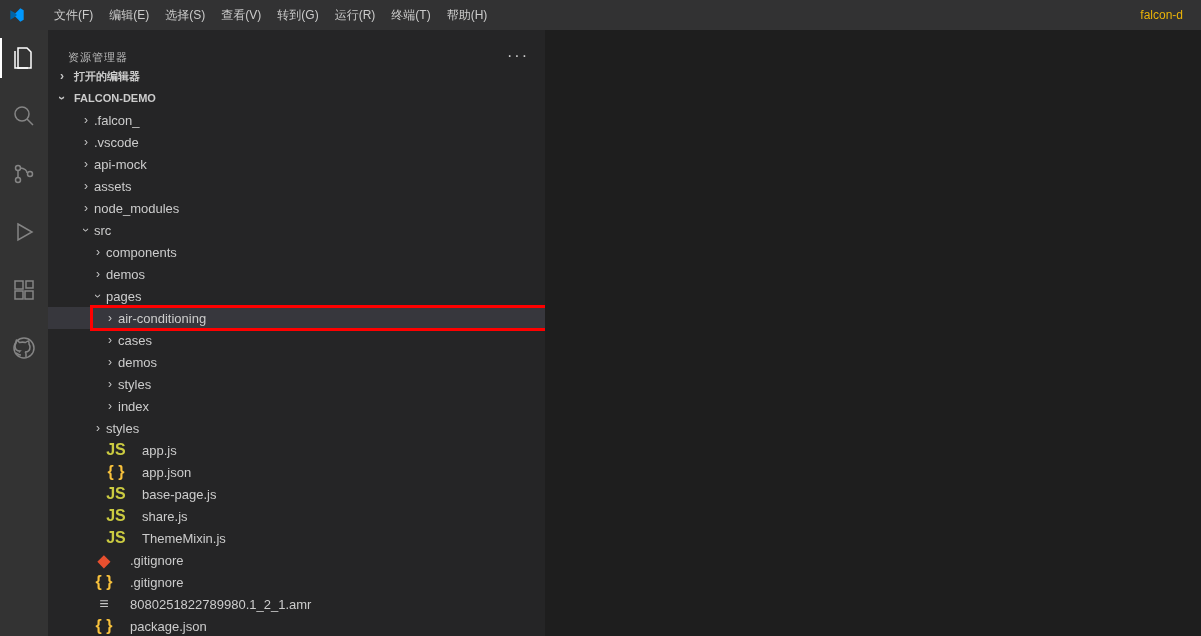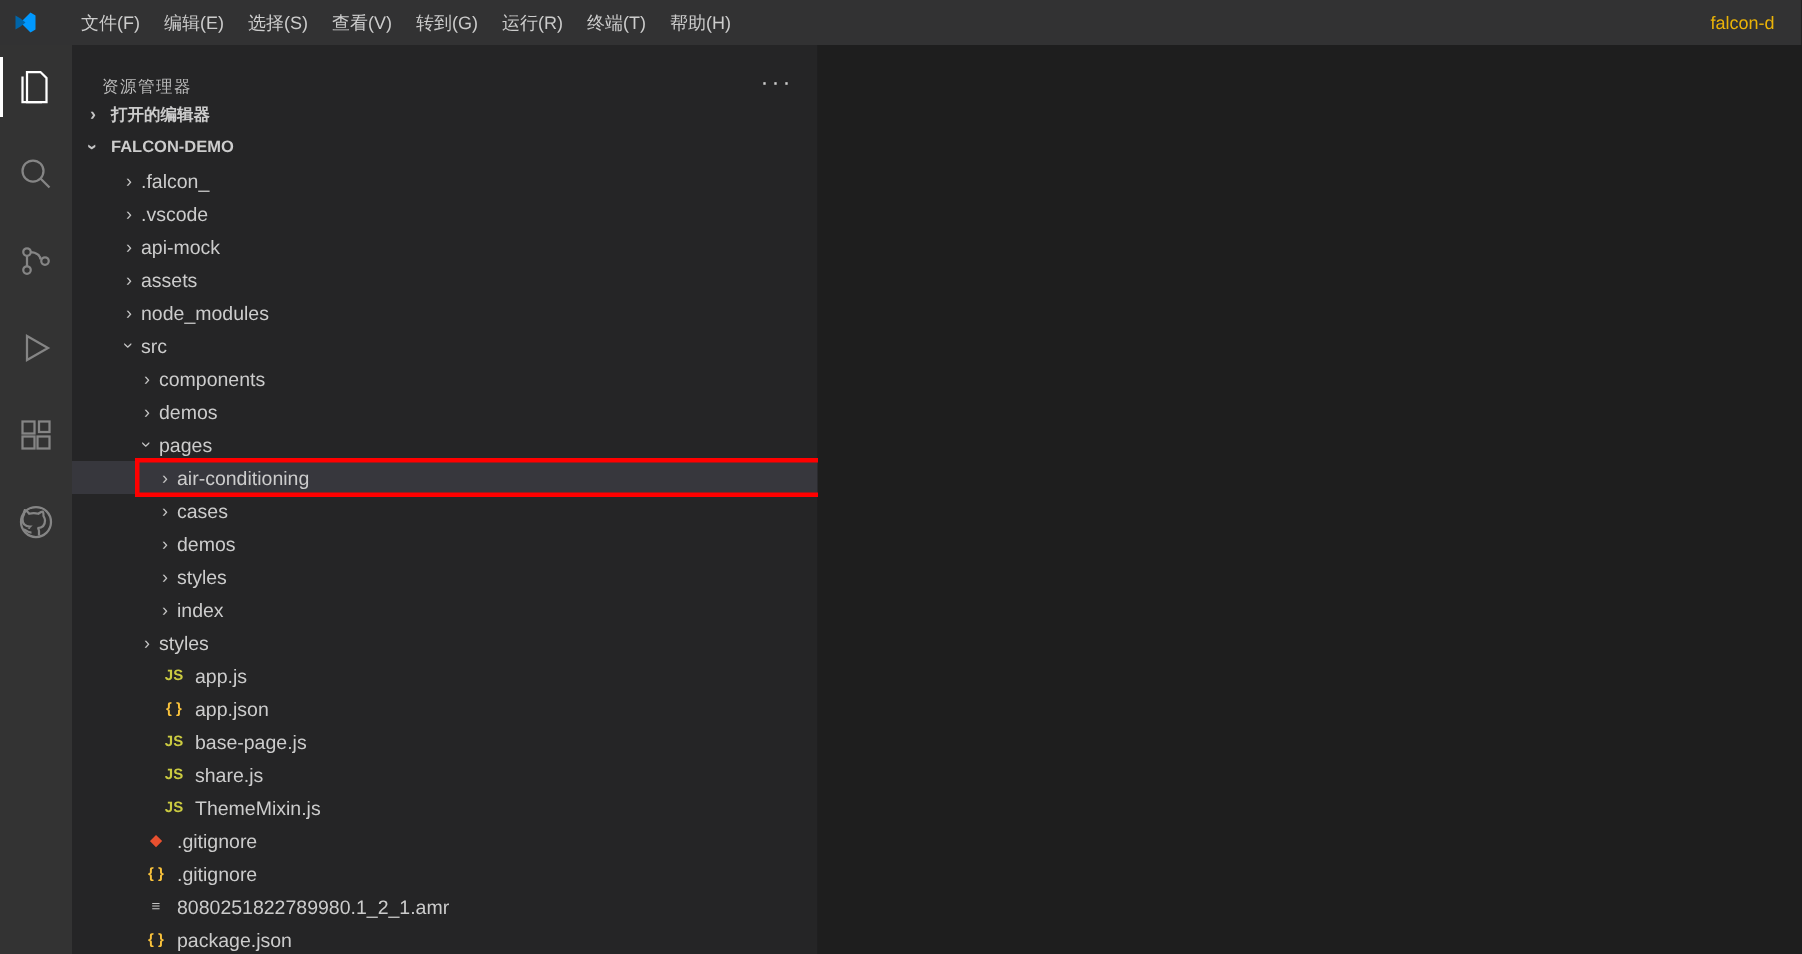--- a/index.html
+++ b/index.html
@@ -140,23 +140,23 @@
       display: inline-flex;
       justify-content: center;
       font-size: 12px;
       color: #c5c5c5;
     }
     .file-icon {
       width: 20px;
       display: inline-flex;
       align-items: center;
       justify-content: center;
-      font-size: 10px;
+      font-size: 16px;
       font-weight: 700;
-      margin-right: 4px;
+      margin-right: 16px;
     }
     .icon-js { color: #cbcb41; }
     .icon-json { color: #f9c23c; }
     .icon-git { color: #e8502f; }
     .icon-file { color: #c5c5c5; }
     .editor {
       flex: 1;
       background: #1e1e1e;
     }
   </style>

